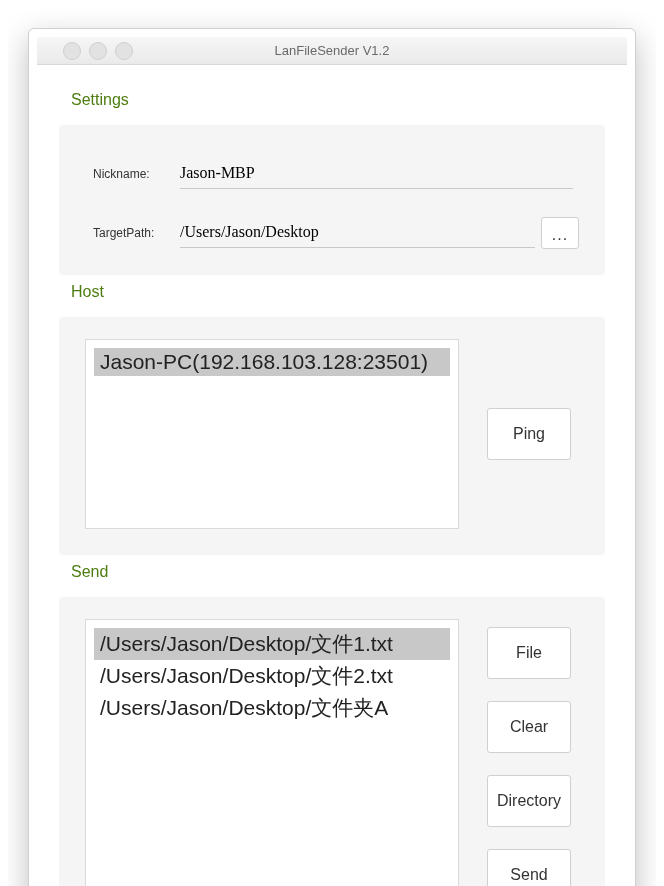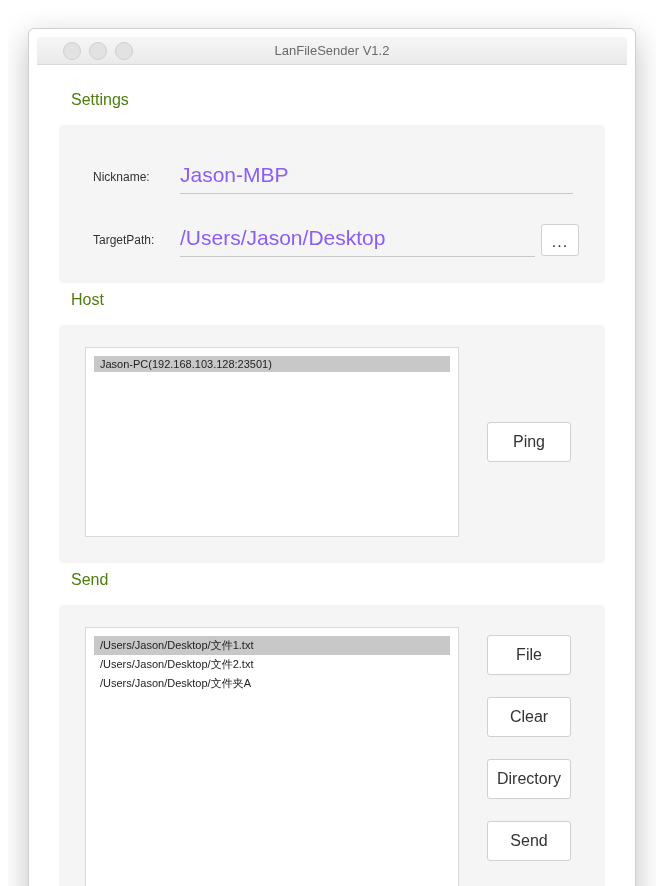--- a/index.html
+++ b/index.html
@@ -78,24 +78,25 @@
       width: 95px;
       font-size: 12px;
       color: #333;
       text-align: left;
     }
     .form-field {
       flex: 1;
       border: none;
       border-bottom: 1px solid #c8c8c8;
       background: transparent;
-      font-size: 21px;
-      color: #8b5cf6;
+      font-size: 16px;
+      color: #000000;
       padding: 4px 0 6px 0;
       margin-right: 6px;
+      font-family: Liberation Serif, serif;
     }
     .ellipsis-btn {
       width: 38px;
       height: 32px;
       background: #fff;
       border: 1px solid #d0d0d0;
       border-radius: 3px;
       font-size: 16px;
       color: #333;
       cursor: pointer;
@@ -113,42 +114,42 @@
       min-height: 160px;
       overflow: auto;
     }
     .host-listbox {
       min-height: 190px;
     }
     .send-listbox {
       min-height: 250px;
     }
     .list-item {
-      font-size: 11px;
+      font-size: 21px;
       color: #222;
       padding: 2px 6px;
       white-space: nowrap;
     }
     .list-item.selected {
       background: #c8c8c8;
     }
     .side-buttons {
       display: flex;
       flex-direction: column;
       justify-content: center;
       width: 100px;
     }
     .side-buttons-send {
       justify-content: center;
       gap: 22px;
       width: 100px;
     }
     .btn {
       width: 100%;
-      height: 40px;
+      height: 52px;
       background: #fff;
       border: 1px solid #d0d0d0;
       border-radius: 3px;
       font-size: 16px;
       color: #333;
       cursor: pointer;
     }
     .progress {
       width: 100%;
       height: 6px;

